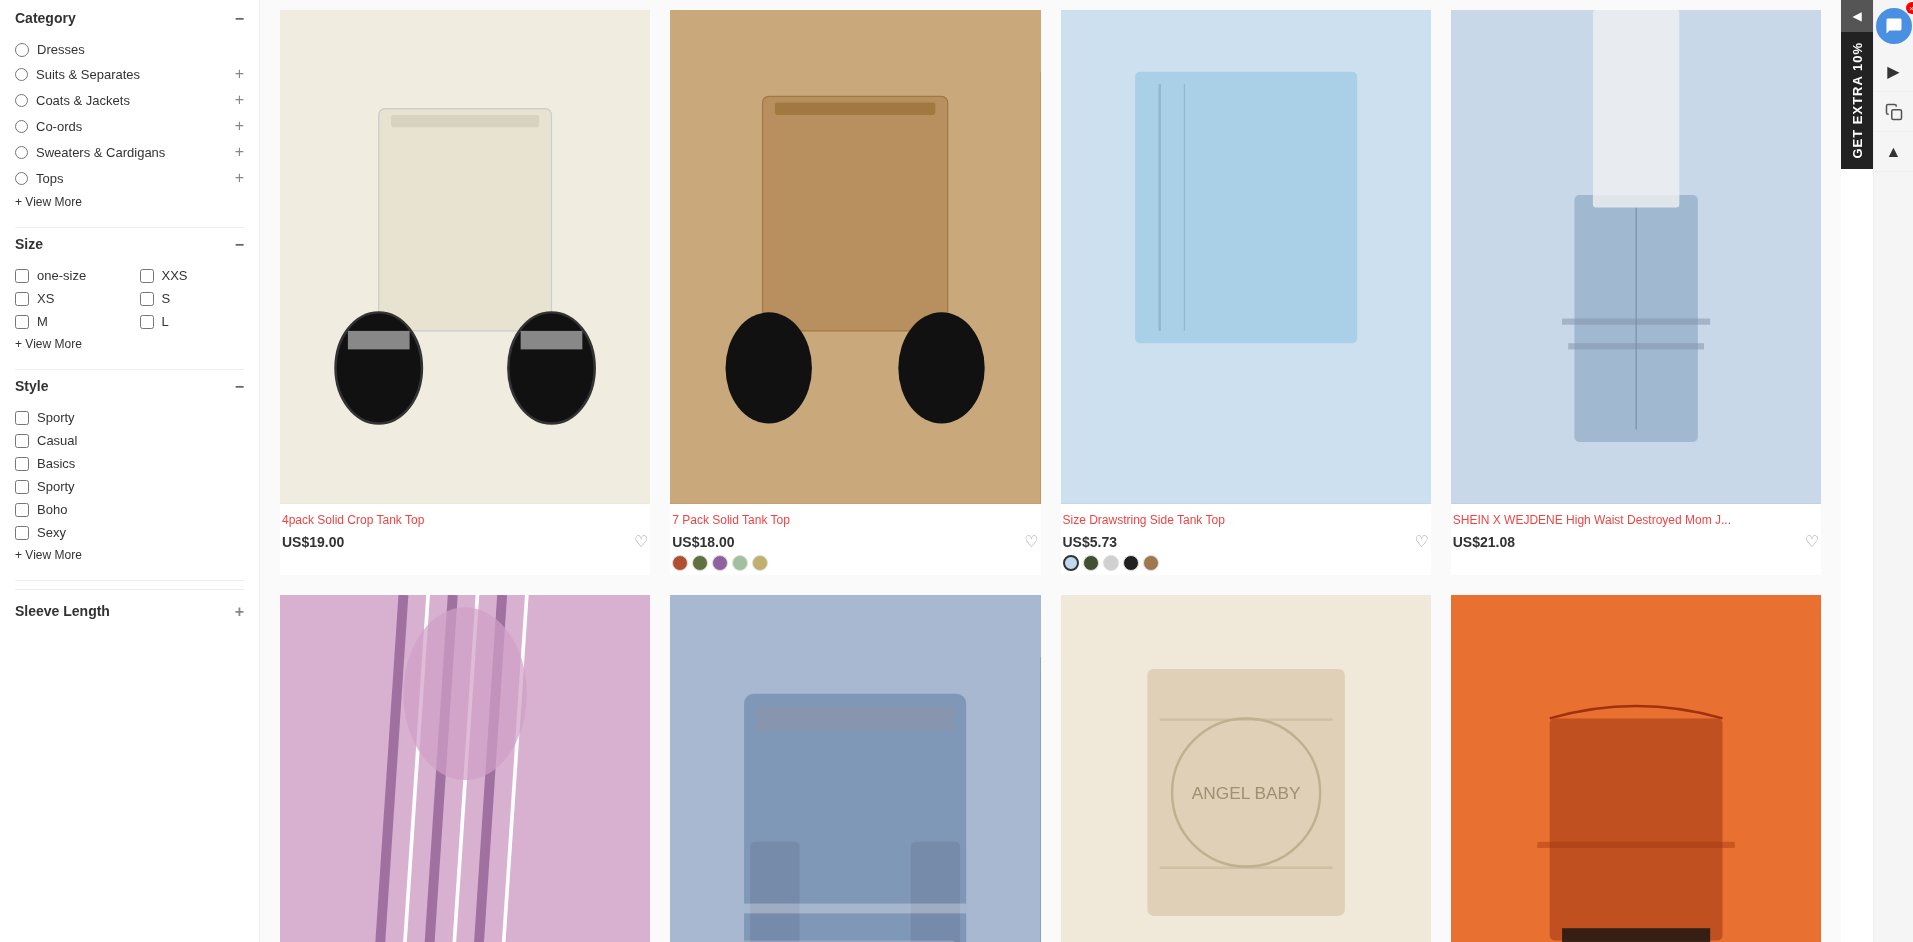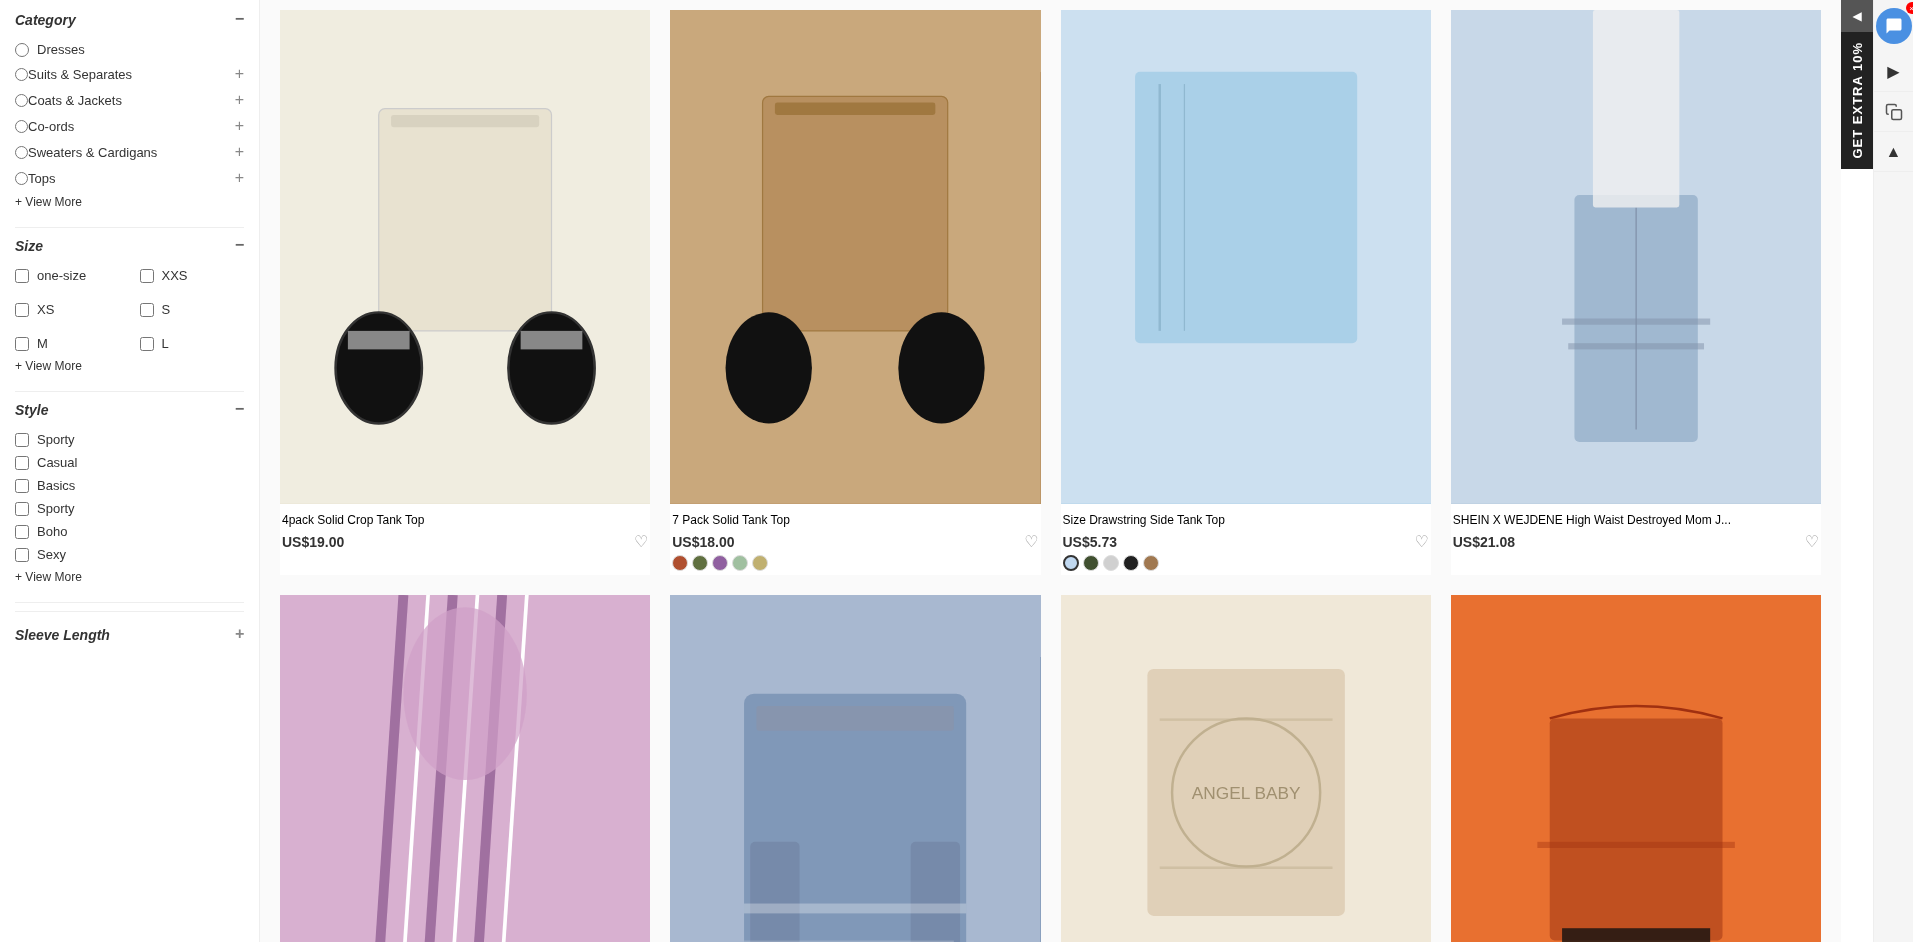--- a/index.html
+++ b/index.html
@@ -14,26 +14,25 @@
       padding: 10px 15px;
       border-right: 1px solid #eee;
       background: #fff;
     }
 
     .filter-section { margin-bottom: 18px; }
 
     .filter-header {
       display: flex;
       justify-content: space-between;
-      align-items: flex-end;
+      align-items: flex-start;
       font-weight: bold;
       font-size: 14px;
       margin-bottom: 10px;
       cursor: pointer;
-      font-style: italic;
     }
 
     .filter-header .toggle-icon { font-size: 16px; color: #666; }
 
     .filter-item {
       display: flex;
       align-items: center;
       gap: 8px;
       padding: 4px 0;
       font-size: 13px;
@@ -45,37 +44,37 @@
       width: 14px; height: 14px; cursor: pointer;
     }
 
     .filter-item-with-plus {
       display: flex;
       justify-content: space-between;
       align-items: center;
       padding: 4px 0;
     }
 
-    .filter-item-with-plus label { display: flex; align-items: center; cursor: pointer; }
+    .filter-item-with-plus label { display: flex; align-items: center; gap: 8px; cursor: pointer; }
 
     .plus-icon { color: #888; font-size: 16px; cursor: pointer; }
 
     .view-more {
       color: #333;
       font-size: 12px;
       cursor: pointer;
       margin-top: 4px;
       display: inline-block;
     }
 
     
     .size-grid {
       display: grid;
       grid-template-columns: 1fr 1fr;
-      gap: 11px 20px;
+      gap: 0 20px;
     }
 
     
     .main-content {
       flex: 1;
       padding: 10px 20px;
       background: #fafafa;
       overflow: auto;
     }
 
@@ -98,21 +97,21 @@
       overflow: hidden;
       display: flex;
       align-items: center;
       justify-content: center;
     }
 
     .product-info { padding: 8px 2px 4px; }
 
     .product-name {
       font-size: 12px;
-      color: #000000;
+      color: #ef4444;
       margin-bottom: 4px;
       line-height: 1.4;
       white-space: nowrap;
       overflow: hidden;
       text-overflow: ellipsis;
     }
 
     .product-price-row {
       display: flex;
       align-items: center;

